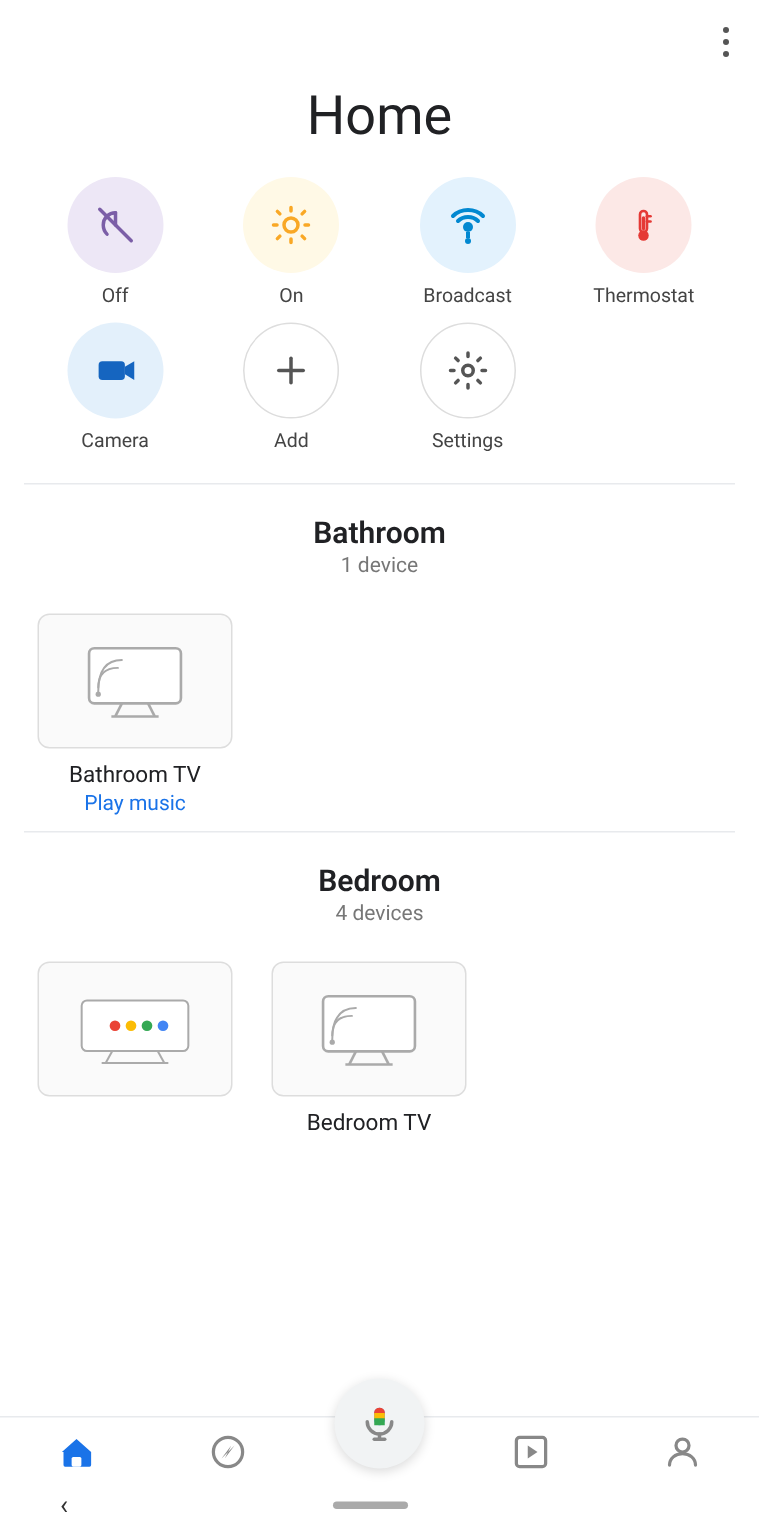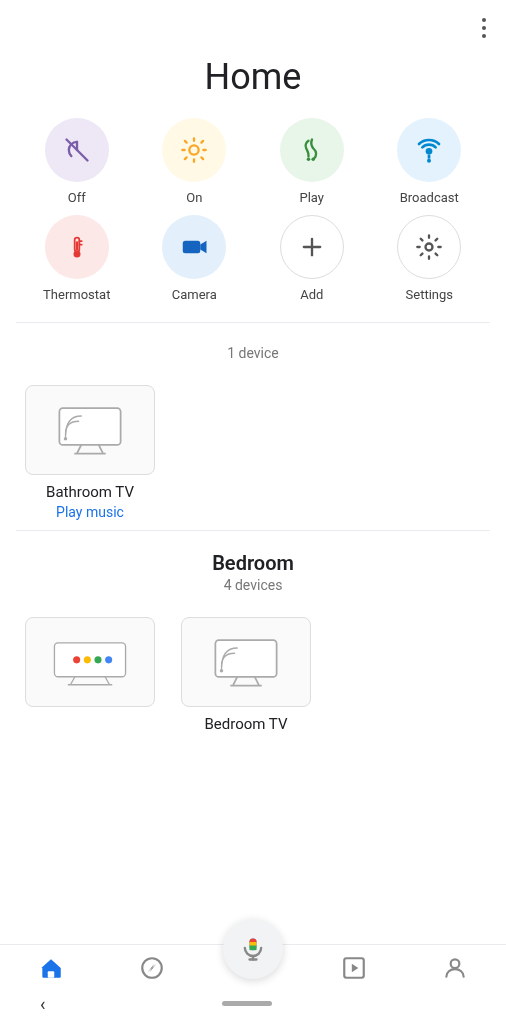--- a/index.html
+++ b/index.html
@@ -240,31 +240,20 @@
   <div class="action-item">
     <div class="action-icon-circle circle-yellow">
       <svg width="28" height="28" viewBox="0 0 24 24" fill="none">
         <circle cx="12" cy="12" r="4" stroke="#f9a825" stroke-width="2"></circle>
         <path d="M12 2v2M12 20v2M4.22 4.22l1.42 1.42M18.36 18.36l1.42 1.42M2 12h2M20 12h2M4.22 19.78l1.42-1.42M18.36 5.64l1.42-1.42" stroke="#f9a825" stroke-width="2" stroke-linecap="round"></path>
       </svg>
     </div>
     <span class="action-label">On</span>
   </div>
 
-  <div class="action-item">
-    <div class="action-icon-circle circle-green">
-      <svg width="28" height="28" viewBox="0 0 24 24" fill="none">
-        <path d="M9 4C6.5 5.5 6 8.5 7 10.5c.5 1 1 2 1.5 3.5.5 1 .5 2 .5 3.5" stroke="#388e3c" stroke-width="2" stroke-linecap="round"></path>
-        <path d="M12 3c-1 2.5-.5 5.5 1 7.5 1 1 2.5 2 2.5 4.5 0 1.5-.5 3-1.5 4" stroke="#388e3c" stroke-width="2" stroke-linecap="round"></path>
-        <circle cx="9" cy="20" r="1.5" fill="#388e3c"></circle>
-        <circle cx="13" cy="20" r="1.5" fill="#388e3c"></circle>
-      </svg>
-    </div>
-    <span class="action-label">Play</span>
-  </div>
 
   <div class="action-item">
     <div class="action-icon-circle circle-blue">
       <svg width="32" height="32" viewBox="0 0 24 24" fill="none">
         <circle cx="12" cy="13" r="2.5" fill="#0288d1"></circle>
         <path d="M7 10c1.4-1.4 3.2-2 5-2s3.6.6 5 2" stroke="#0288d1" stroke-width="2" stroke-linecap="round"></path>
         <path d="M4.5 7.5C6.5 5.5 9.1 4.5 12 4.5s5.5 1 7.5 3" stroke="#0288d1" stroke-width="2" stroke-linecap="round"></path>
         <circle cx="12" cy="20" r="1.5" fill="#0288d1"></circle>
         <line x1="12" y1="15.5" x2="12" y2="18.5" stroke="#0288d1" stroke-width="2"></line>
       </svg>
@@ -313,20 +302,21 @@
       </svg>
     </div>
     <span class="action-label">Settings</span>
   </div>
 
 </div>
 
 <div class="divider"></div>
 
 <div class="room-section">
+  <div class="room-title">Bathroom</div>
   <div class="room-device-count">1 device</div>
 </div>
 
 <div class="device-list">
   <div class="device-card">
     <div class="device-icon-box tv-icon">
       <svg viewBox="0 0 80 60" width="80" height="60" fill="none">
         <rect x="5" y="5" width="70" height="42" rx="4" stroke="#aaa" stroke-width="2" fill="white"></rect>
         <line x1="30" y1="47" x2="25" y2="57" stroke="#aaa" stroke-width="2"></line>
         <line x1="50" y1="47" x2="55" y2="57" stroke="#aaa" stroke-width="2"></line>

